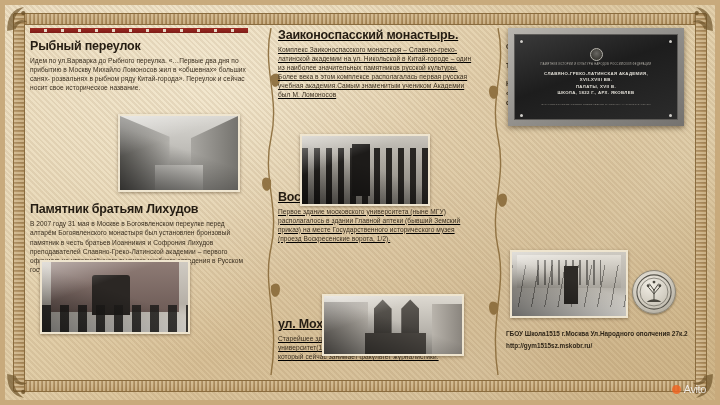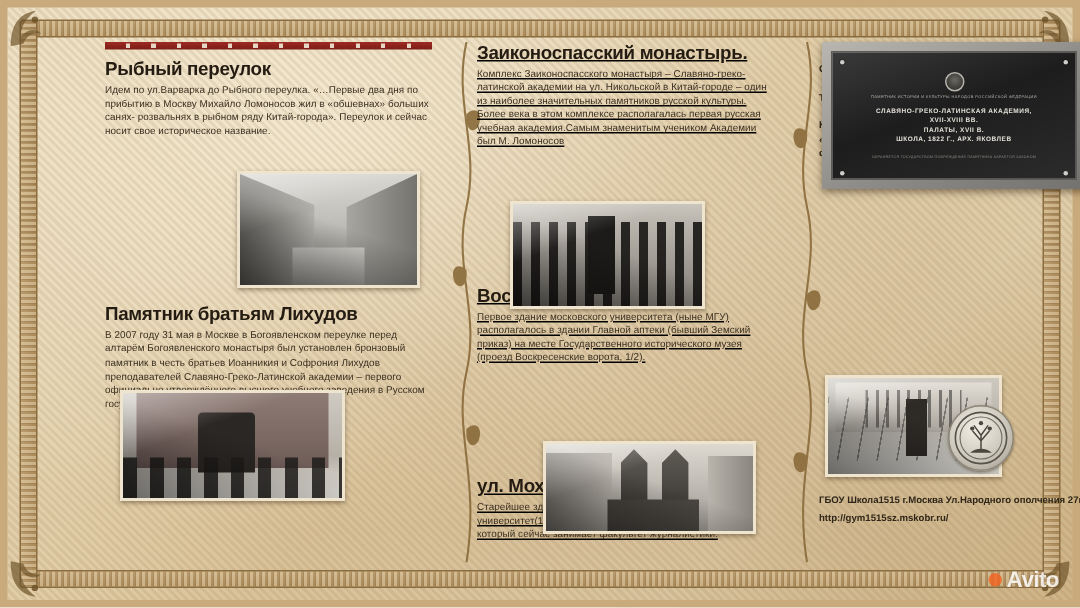--- a/index.html
+++ b/index.html
@@ -53,21 +53,21 @@
     color: #6d5228; opacity: .85;
   }
   .c-tl { top: 2px; left: 2px; }
   .c-tr { top: 2px; right: 2px; transform: scaleX(-1); }
   .c-bl { bottom: 2px; left: 2px; transform: scaleY(-1); }
   .c-br { bottom: 2px; right: 2px; transform: scale(-1,-1); }
 
   
   .inner {
     position: absolute;
-    left: 30px; top: 28px; right: 30px; bottom: 30px; margin-left: 40px;
+    left: 30px; top: 28px; right: 30px; bottom: 30px;
   }
 
   
   .divider {
     position: absolute; top: 0; bottom: 0; width: 26px;
     color: #8a6b3a; opacity: .9;
   }
   .div-1 { left: 228px; }
   .div-2 { left: 455px; }
 
@@ -297,21 +297,21 @@
   #avito-watermark {
     position: absolute; right: 14px; bottom: 10px;
     display: flex; align-items: center; gap: 3px;
     opacity: .82;
   }
   #avito-watermark .dot {
     width: 9px; height: 9px; border-radius: 50%;
     background: #f26522;
   }
   #avito-watermark .wm-text {
-    font-size: 15px; font-weight: bold; color: #ffffff;
+    font-size: 11px; font-weight: normal; color: #ffffff;
     letter-spacing: -.4px;
     text-shadow: 0 0 1px rgba(90,60,20,.6);
   }
 </style>
 </head>
 <body>
 
 <div id="poster">
 
   <div class="frame-outer"></div>

